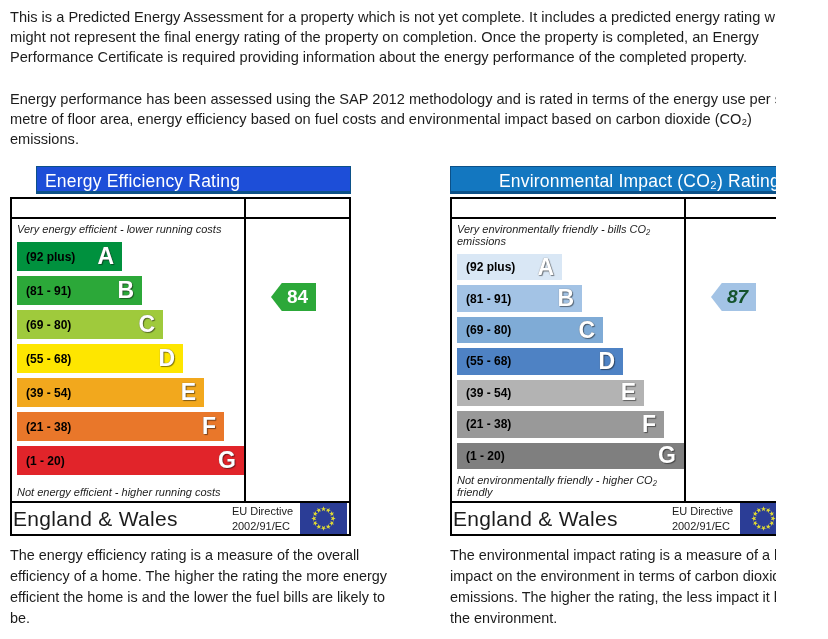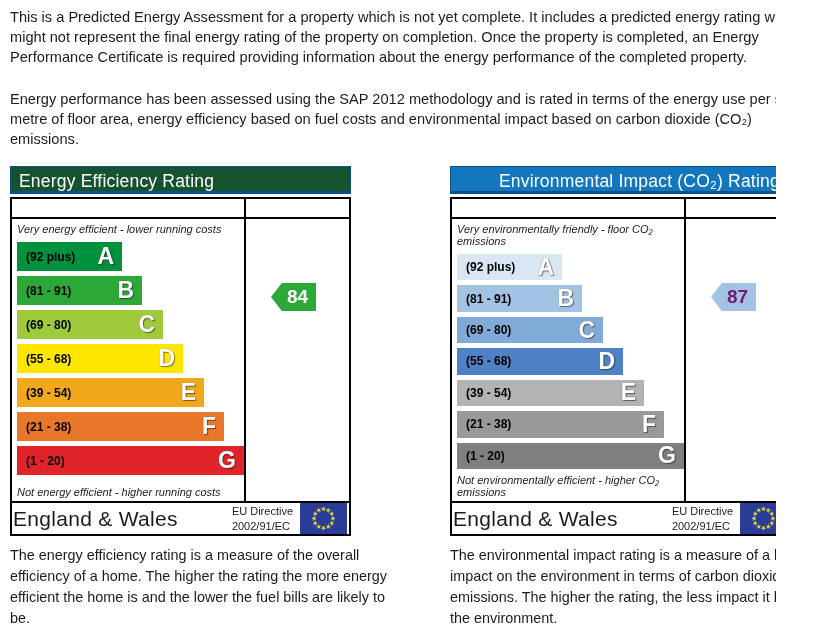--- a/index.html
+++ b/index.html
@@ -63,21 +63,21 @@
     <path id="eu-star" d="M0,-2.7 L0.79,-0.83 2.57,-0.83 1.13,0.32 1.59,2.18 0,1.04 -1.59,2.18 -1.13,0.32 -2.57,-0.83 -0.79,-0.83 Z"></path>
   </defs>
 </svg>
 
 <div class="page">
 
   <p class="intro intro-1">This is a Predicted Energy Assessment for a property which is not yet complete. It includes a predicted energy rating which might not represent the final energy rating of the property on completion. Once the property is completed, an Energy Performance Certificate is required providing information about the energy performance of the completed property.</p>
   <p class="intro intro-2">Energy performance has been assessed using the SAP 2012 methodology and is rated in terms of the energy use per square metre of floor area, energy efficiency based on fuel costs and environmental impact based on carbon dioxide (CO₂) emissions.</p>
 
   <div class="chart chart-left">
-    <div class="chart-header" style="background-color: #14532d;">Energy Efficiency Rating</div>
+    <div class="chart-header" style="background-color: #1d4ed8; margin-left: 26px;">Energy Efficiency Rating</div>
     <div class="rating-table">
       <div class="rt-toprow">
         <div class="rt-toprow-main"></div>
         <div class="rt-toprow-side"></div>
       </div>
       <div class="rt-body">
         <div class="rt-main">
           <div class="caption caption-top">Very energy efficient - lower running costs</div>
           <div class="band bw1" style="background-color: rgb(0, 145, 62);">
             <span class="band-range">(92 plus)</span>
@@ -142,21 +142,21 @@
 
   <div class="chart chart-right">
     <div class="chart-header" style="background-color: rgb(19, 119, 192); padding-left: 48px;">Environmental Impact (CO₂) Rating</div>
     <div class="rating-table">
       <div class="rt-toprow">
         <div class="rt-toprow-main"></div>
         <div class="rt-toprow-side"></div>
       </div>
       <div class="rt-body">
         <div class="rt-main">
-          <div class="caption caption-top">Very environmentally friendly - floor CO₂ emissions</div>
+          <div class="caption caption-top">Very environmentally friendly - bills CO₂ emissions</div>
           <div class="band bw1" style="background-color: rgb(217, 231, 245);">
             <span class="band-range">(92 plus)</span>
             <span class="band-letter">A</span>
           </div>
           <div class="band bw2" style="background-color: rgb(163, 195, 229);">
             <span class="band-range">(81 - 91)</span>
             <span class="band-letter">B</span>
           </div>
           <div class="band bw3" style="background-color: rgb(127, 171, 214);">
             <span class="band-range">(69 - 80)</span>
@@ -171,24 +171,24 @@
             <span class="band-letter">E</span>
           </div>
           <div class="band bw6" style="background-color: rgb(153, 153, 153);">
             <span class="band-range">(21 - 38)</span>
             <span class="band-letter">F</span>
           </div>
           <div class="band bw7" style="background-color: rgb(127, 127, 127);">
             <span class="band-range">(1 - 20)</span>
             <span class="band-letter">G</span>
           </div>
-          <div class="caption caption-bottom">Not environmentally efficient - higher CO₂ emissions</div>
+          <div class="caption caption-bottom">Not environmentally friendly - higher CO₂ friendly</div>
         </div>
         <div class="rt-side">
-          <div class="pointer" style="background-color: rgb(163, 195, 229); color: #701a75;">87</div>
+          <div class="pointer" style="background-color: rgb(163, 195, 229); color: #14532d; font-style: italic;">87</div>
         </div>
       </div>
       <div class="rt-footer">
         <span class="footer-region">England &amp; Wales</span>
         <span class="footer-directive">
           <span>EU Directive</span><br>
           <span>2002/91/EC</span>
         </span>
         <svg class="eu-flag" viewBox="0 0 47 31">
           <rect width="47" height="31" fill="#2b3d96"></rect>

